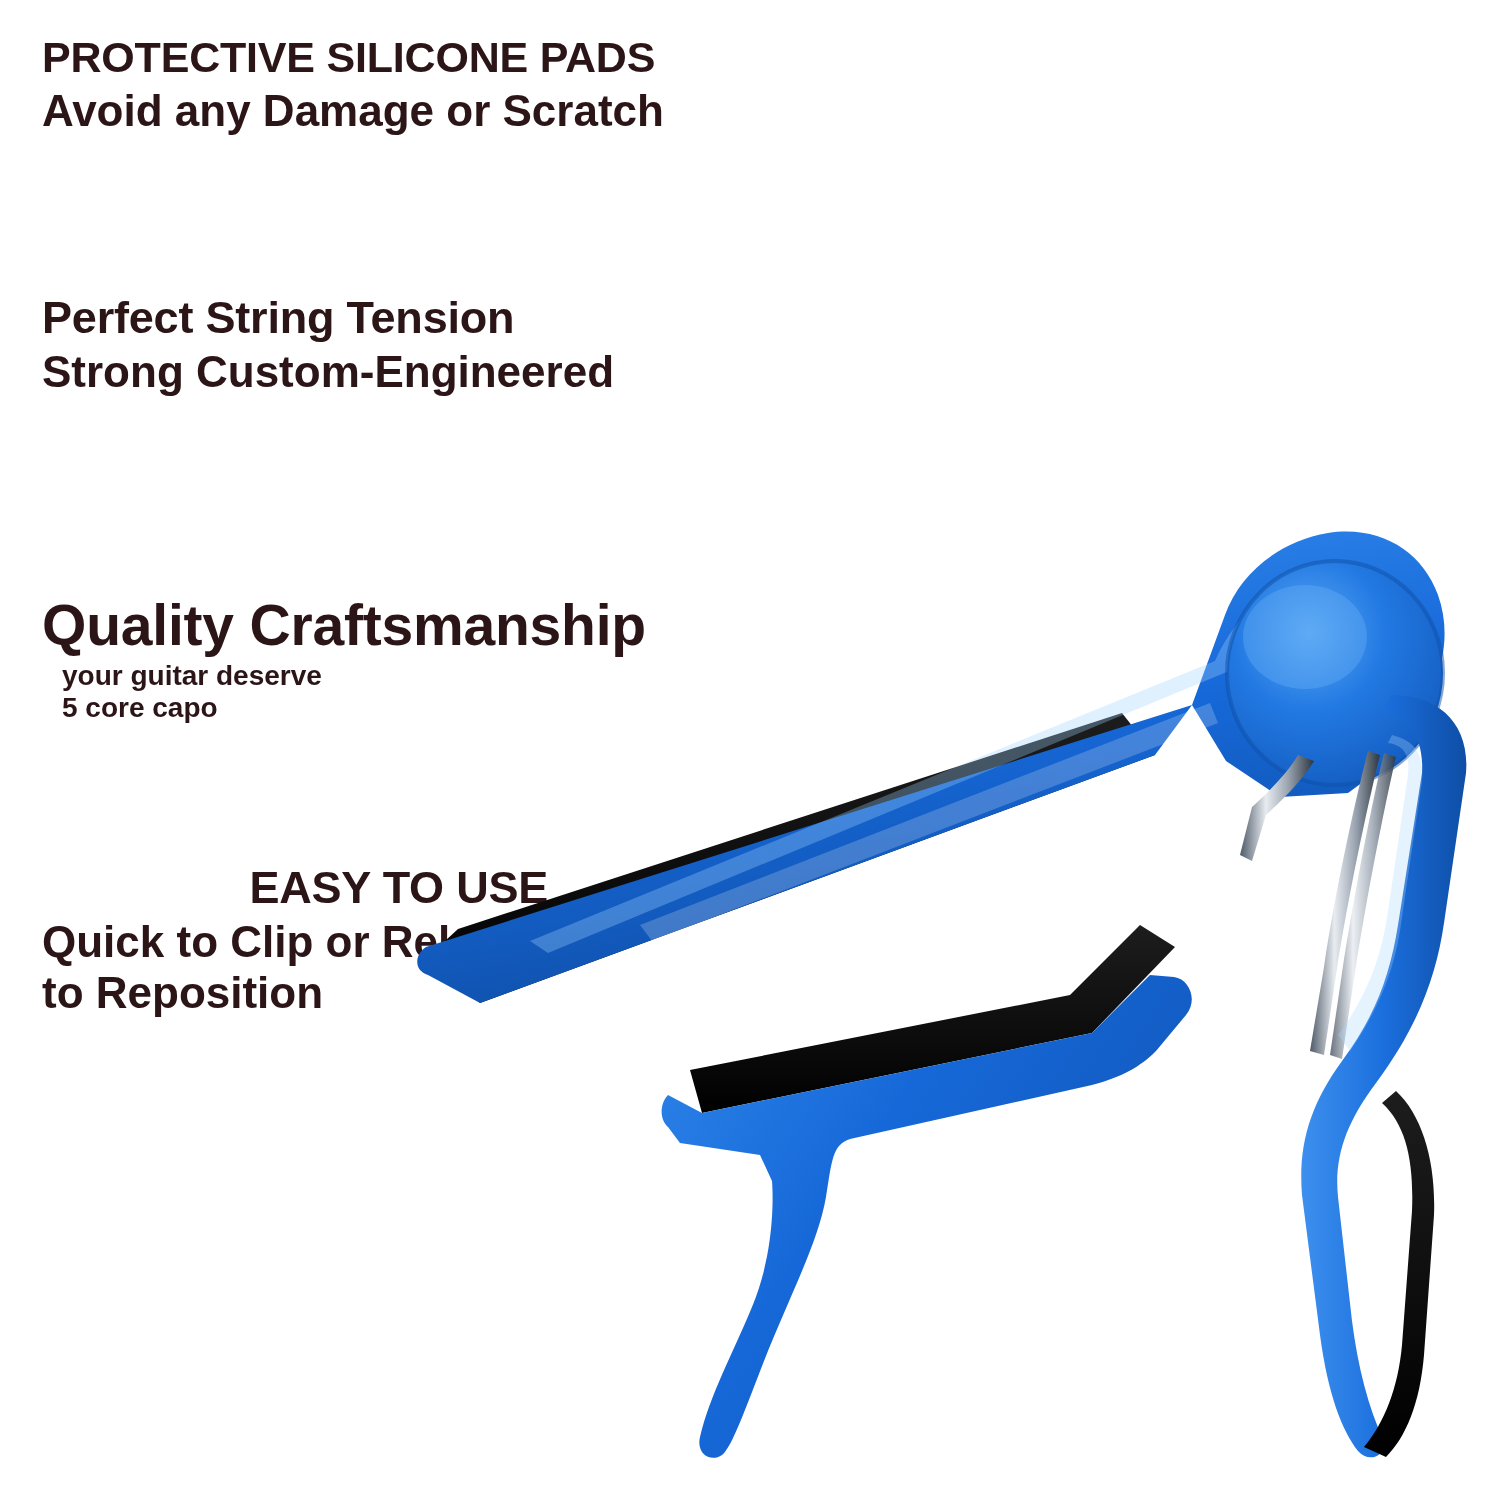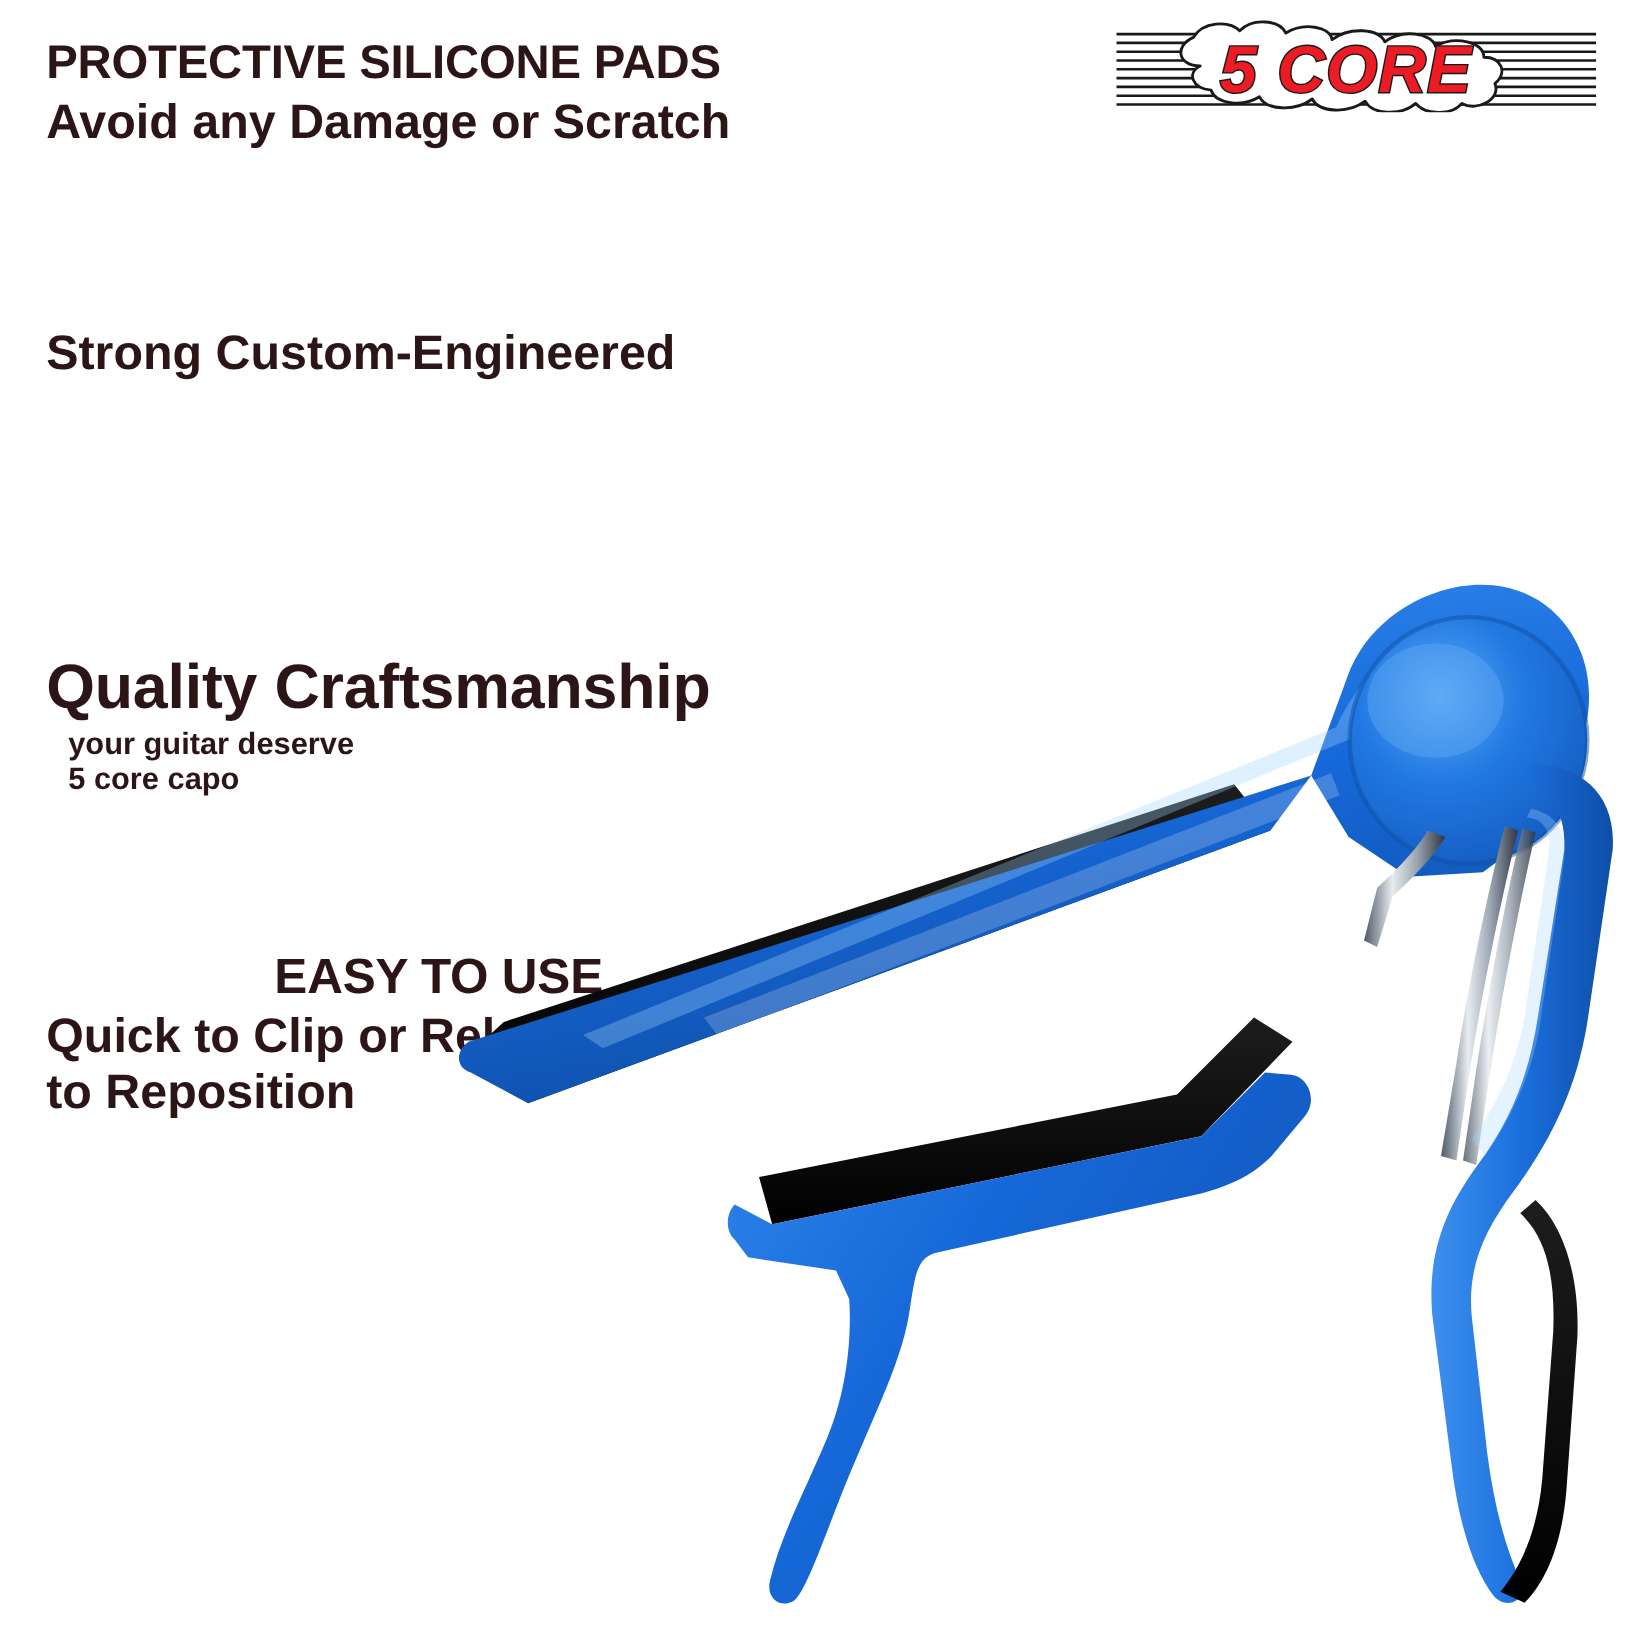--- a/index.html
+++ b/index.html
@@ -60,62 +60,28 @@
     left:380px; top:455px;
     width:1090px; height:1010px;
   }
   .product svg{display:block;width:1090px;height:1010px;}
 </style>
 </head>
 <body>
 
 <div id="canvas">
 
-  <div class="logo">
-    <svg viewBox="0 0 440 84" xmlns="http://www.w3.org/2000/svg" aria-hidden="true">
-
-      <g stroke="#1a1a1a" stroke-width="2.4" fill="none">
-        <line x1="2" y1="13" x2="438" y2="13"></line>
-        <line x1="2" y1="21" x2="438" y2="21"></line>
-        <line x1="2" y1="29" x2="438" y2="29"></line>
-        <line x1="2" y1="37" x2="438" y2="37"></line>
-        <line x1="2" y1="45" x2="438" y2="45"></line>
-        <line x1="2" y1="53" x2="438" y2="53"></line>
-        <line x1="2" y1="61" x2="438" y2="61"></line>
-        <line x1="2" y1="69" x2="438" y2="69"></line>
-        <line x1="2" y1="77" x2="438" y2="77"></line>
-      </g>
-
-      <path d="M78 42
-           C58 42 54 24 72 16
-           C80 2 104 0 114 10
-           C126 -2 150 0 156 12
-           C172 2 196 6 198 18
-           C214 6 240 8 246 20
-           C262 8 288 12 292 24
-           C310 14 336 20 336 34
-           C352 34 358 48 346 58
-           C352 72 330 84 316 76
-           C306 88 282 86 274 76
-           C260 88 234 86 228 74
-           C212 86 186 84 180 72
-           C164 84 138 82 132 70
-           C116 80 92 76 88 64
-           C70 62 66 48 78 42 Z" fill="#ffffff" stroke="#1a1a1a" stroke-width="2.6" stroke-linejoin="round"></path>
-
-      <text x="96" y="66" font-family="'Liberation Sans', sans-serif" font-size="60" font-weight="bold" font-style="italic" fill="#ED1C24" stroke="#1a1a1a" stroke-width="2.6" paint-order="stroke" letter-spacing="1">5 CORE</text>
-    </svg>
-  </div>
 
   <div class="feature" id="feat0">
     <p class="f-title">PROTECTIVE SILICONE PADS</p>
     <p class="f-line">Avoid any Damage or Scratch</p>
   </div>
 
   <div class="feature" id="feat1">
+    <p class="f-title">Perfect String Tension</p>
     <p class="f-line">Strong Custom-Engineered</p>
   </div>
 
   <div class="feature" id="feat2">
     <p class="f-title">Quality Craftsmanship</p>
     <p class="f-line">your guitar deserve</p>
     <p class="f-line">5 core capo</p>
   </div>
 
   <div class="feature" id="feat3">

